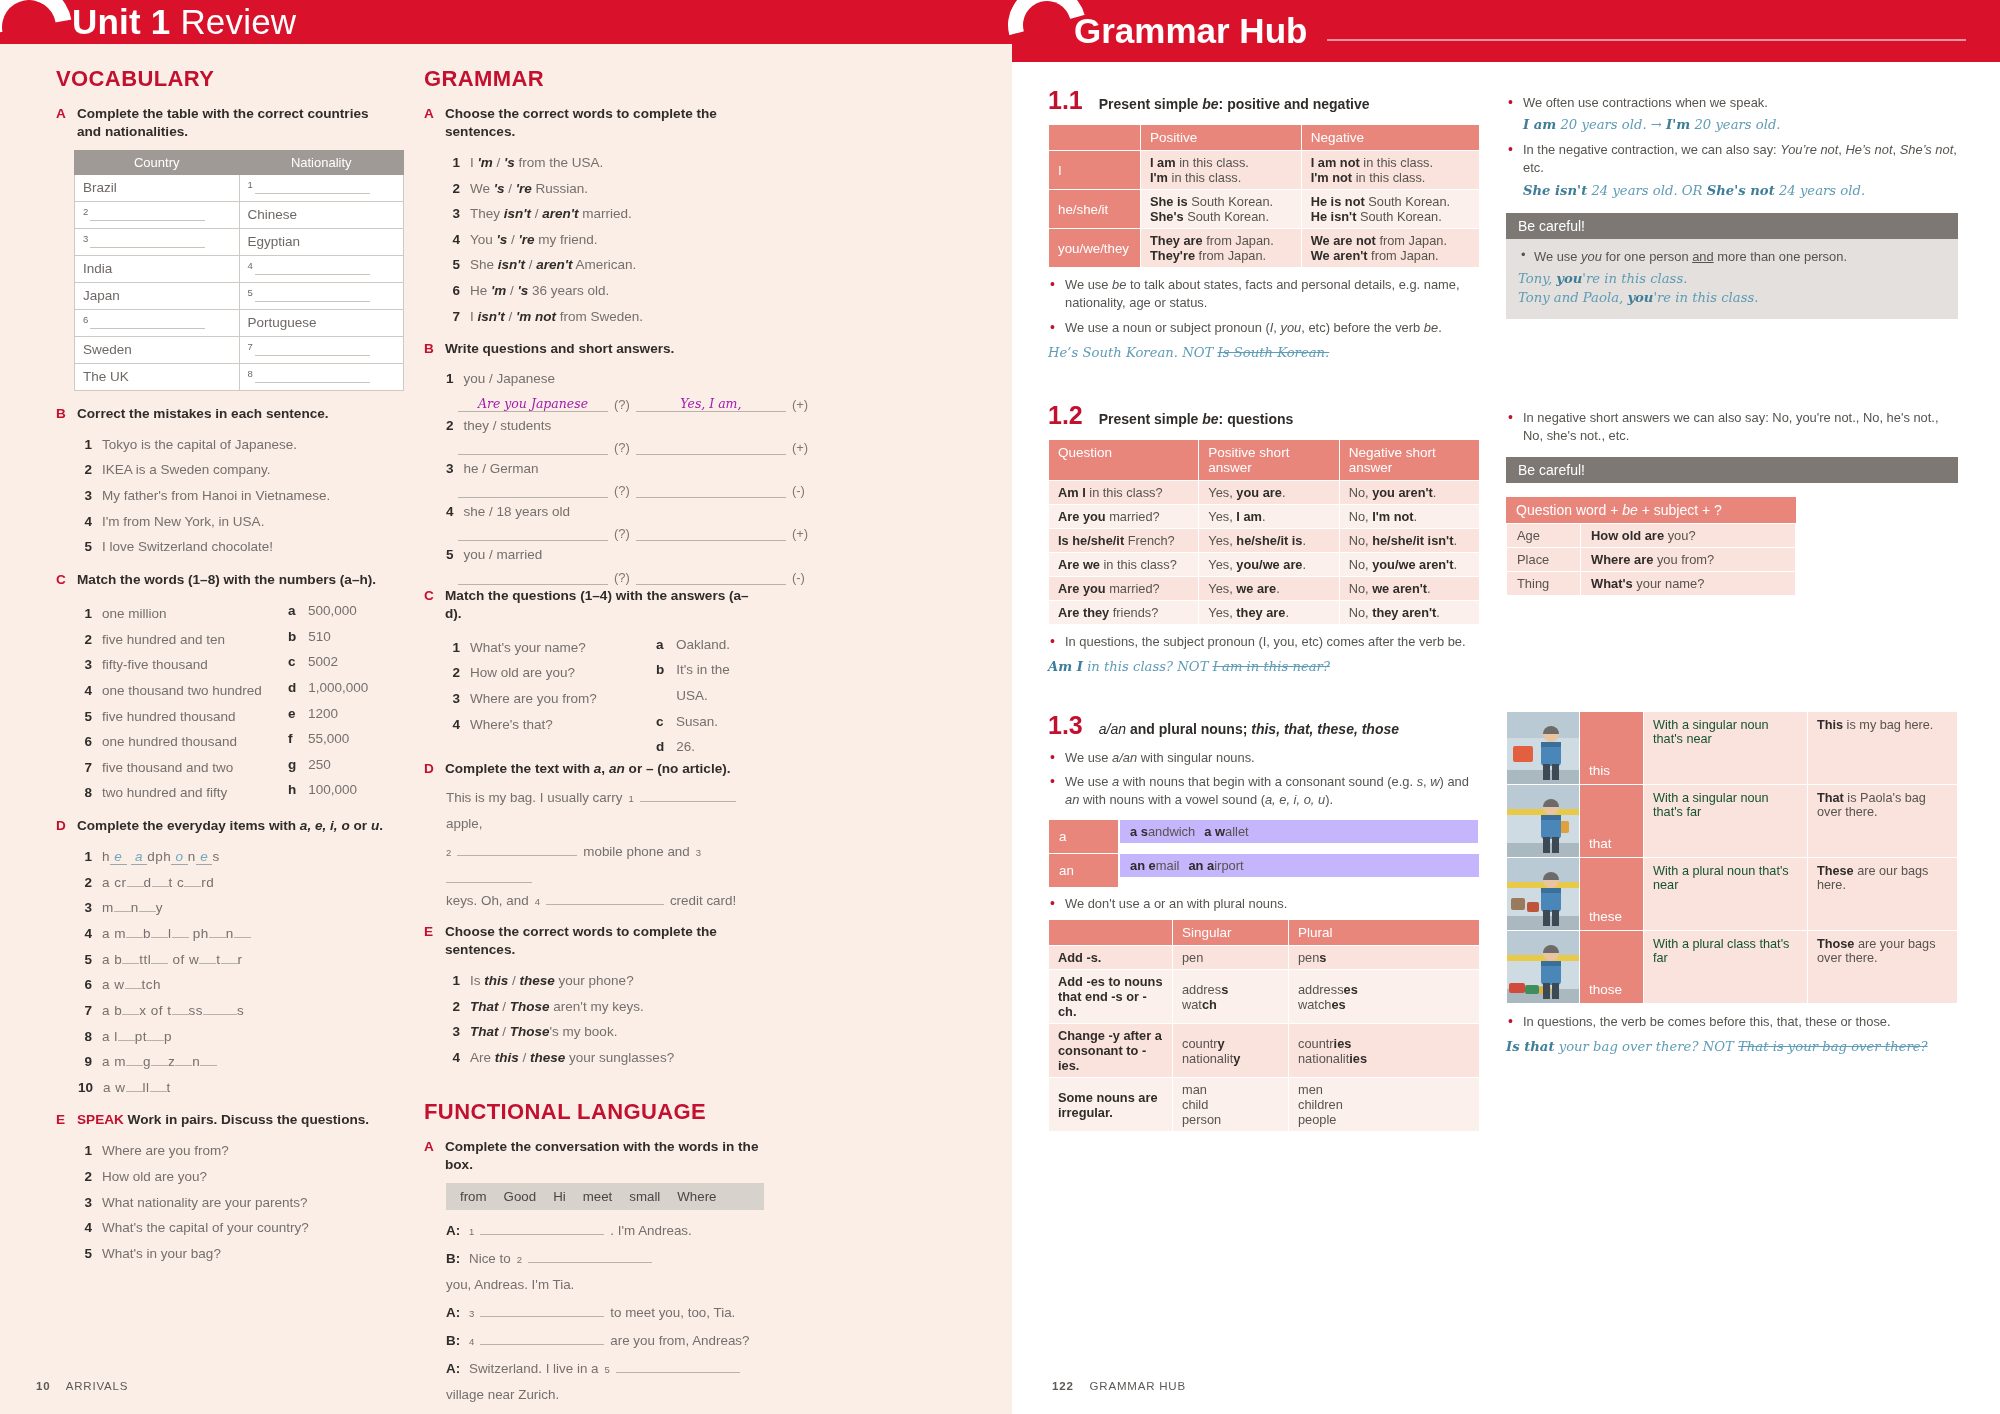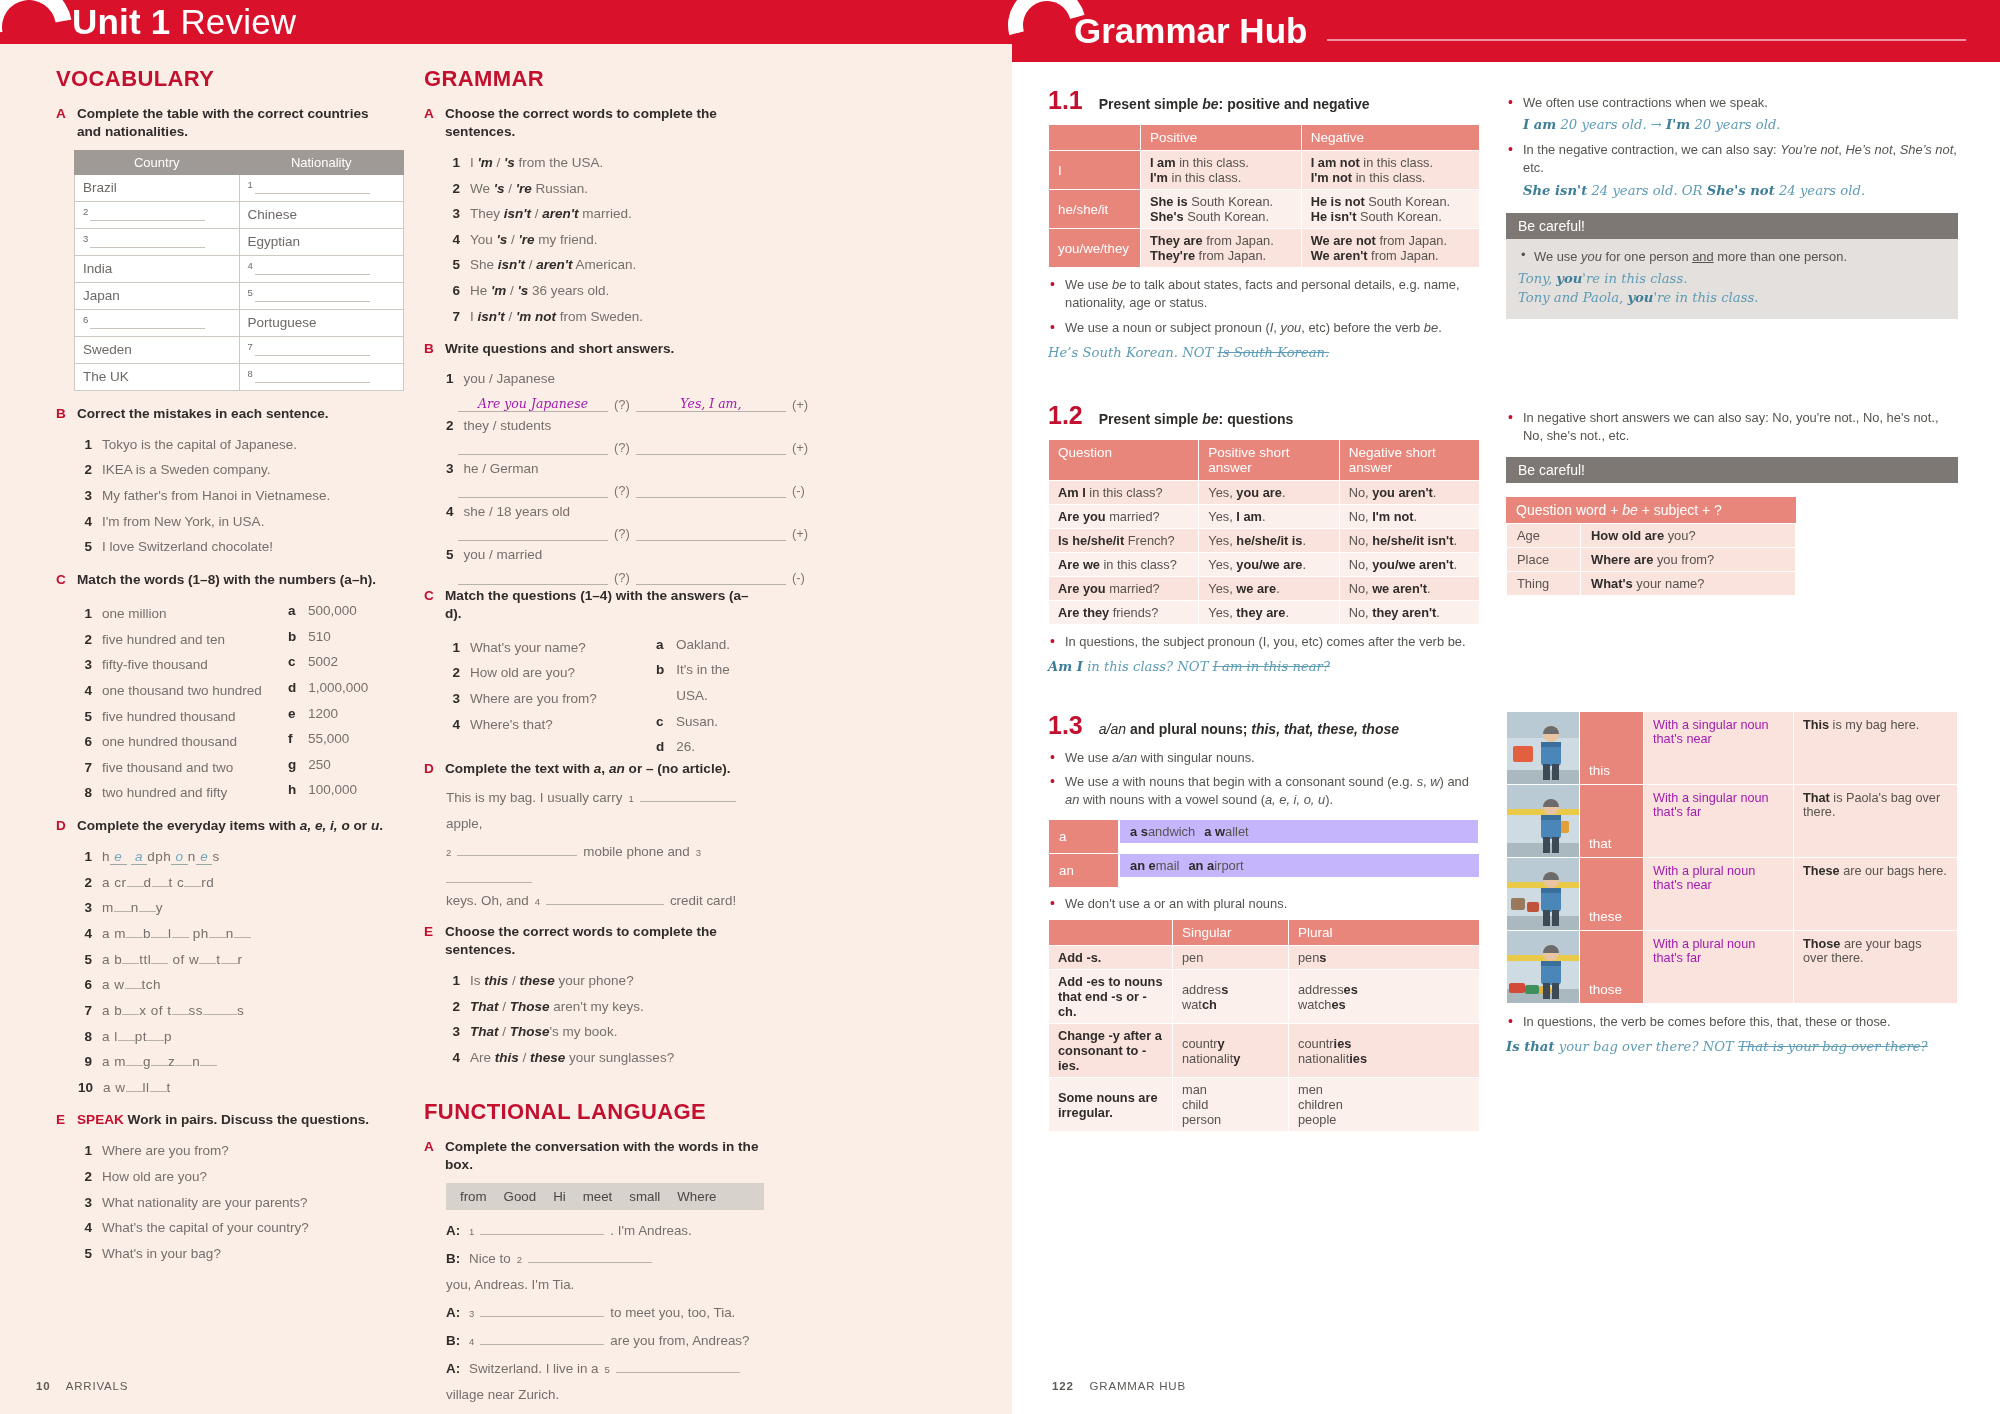--- a/index.html
+++ b/index.html
@@ -170,21 +170,21 @@
   table.aan { border-collapse: collapse; width: 100%; margin-top: 9px; }
   table.aan td.rh { background: #e8867c; color: #fff; font-size: 13.3px; width: 70px; border: 1px solid #fff; padding: 4px 10px; }
   table.aan td.ex { background: #c4b5fd; font-size: 12.9px; color: #57534f; padding: 3px 10px; border: 1px solid #fff; }
   table.aan td.ex b { color: #2f2c2a; }
 
   
   table.dem { border-collapse: collapse; width: 100%; }
   table.dem td { border: 1px solid #fff; vertical-align: middle; }
   table.dem td.pic { width: 72px; padding: 0; background: #cfd8df; }
   table.dem td.w { background: #e8867c; color: #fff; font-size: 13.5px; width: 64px; padding: 6px 9px; vertical-align: bottom; }
-  table.dem td.d { background: #fae3dd; font-size: 12.7px; color: #a21caf; padding: 6px 9px; vertical-align: top; width: 150px; }
+  table.dem td.d { background: #fae3dd; font-size: 12.7px; color: #14532d; padding: 6px 9px; vertical-align: top; width: 164px; }
   table.dem td.s { background: #fae3dd; font-size: 12.7px; color: #57534f; padding: 6px 9px; vertical-align: top; }
   table.dem td.s b { color: #2f2c2a; }
   .picsvg { display: block; width: 72px; height: 100%; }
 </style>
 </head>
 <body>
 
 <div class="spread">
 
   <div class="page-left">
@@ -985,21 +985,21 @@
                       <rect x="32" y="55" width="12" height="8" rx="2" fill="#e0b142"></rect>
                       <circle cx="44" cy="22" r="8" fill="#e8c4a0"></circle>
                       <path d="M36 22a8 8 0 0 1 16 0z" fill="#6b6b6b"></path>
                       <rect x="34" y="30" width="20" height="24" rx="4" fill="#4a86b8"></rect>
                       <rect x="34" y="30" width="20" height="5" fill="#3a6f9c"></rect>
                       <rect x="36" y="52" width="7" height="16" fill="#3d4a55"></rect>
                       <rect x="45" y="52" width="7" height="16" fill="#3d4a55"></rect>
                     </svg>
                   </td>
                   <td class="w">those</td>
-                  <td class="d">With a plural noun that's far</td>
+                  <td class="d">With a plural class that's far</td>
                   <td class="s"><b>Those</b> are your bags over there.</td>
                 </tr>
               </tbody>
             </table>
           <ul class="bul" style="margin-top:9px">
             <li>In questions, the verb be comes before this, that, these or those.</li>
           </ul>
           <span class="hand" id="s13hand"><b>Is that</b> your bag over there? NOT <s>That is your bag over there?</s></span>
         </div>
       </div>

